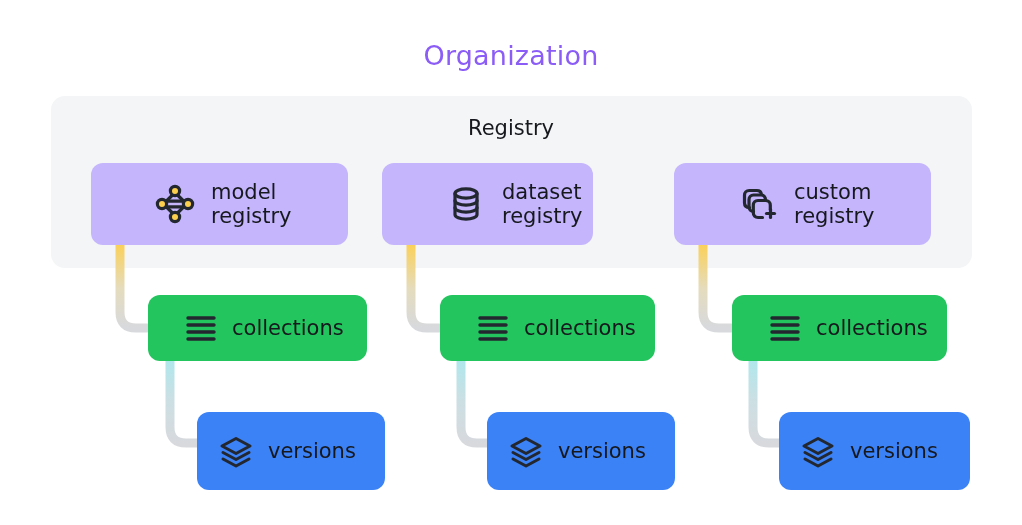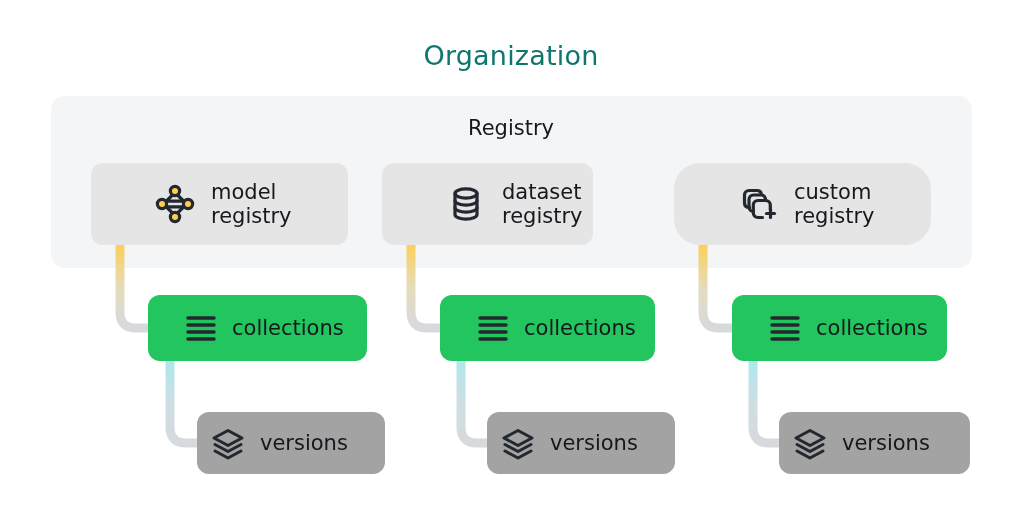--- a/index.html
+++ b/index.html
@@ -22,21 +22,21 @@
   
   .org-title {
     position: absolute;
     left: 0;
     top: 40px;
     width: 1022px;
     text-align: center;
     font-size: 27px;
     font-weight: 400;
     letter-spacing: 0.2px;
-    color: #0f766e;
+    color: #8b5cf6;
   }
   .registry-title {
     position: absolute;
     left: 0;
     top: 116px;
     width: 1022px;
     text-align: center;
     font-size: 21px;
     font-weight: 400;
     color: #16181d;
@@ -64,33 +64,33 @@
 
   
   .card {
     position: absolute;
     display: flex;
     align-items: center;
     border-radius: 12px;
     box-sizing: border-box;
   }
   .card.registry {
-    background: #e5e5e5;
+    background: #c4b5fd;
     height: 82px;
     padding-left: 62px;
   }
   .card.collections {
     background: #22c55e;
     height: 66px;
     padding-left: 36px;
   }
   .card.versions {
-    background: #a3a3a3;
-    height: 62px;
-    padding-left: 13px;
+    background: #3b82f6;
+    height: 78px;
+    padding-left: 21px;
   }
   .card-icon {
     flex: 0 0 auto;
     display: block;
     line-height: 0;
   }
   .card-label {
     margin-left: 14px;
     font-size: 21px;
     line-height: 1.16;
@@ -98,21 +98,21 @@
     white-space: pre-line;
   }
   .card.collections .card-label,
   .card.versions .card-label {
     font-size: 21px;
   }
 
   
   #card-model-registry    { left: 91px;  top: 163px; width: 257px; }
   #card-dataset-registry  { left: 382px; top: 163px; width: 211px; }
-  #card-custom-registry   { left: 674px; top: 163px; width: 257px; border-radius: 26px; }
+  #card-custom-registry   { left: 674px; top: 163px; width: 257px; }
 
   
   #card-collections-1 { left: 148px; top: 295px; width: 219px; }
   #card-collections-2 { left: 440px; top: 295px; width: 215px; }
   #card-collections-3 { left: 732px; top: 295px; width: 215px; }
 
   
   #card-versions-1 { left: 197px; top: 412px; width: 188px; }
   #card-versions-2 { left: 487px; top: 412px; width: 188px; }
   #card-versions-3 { left: 779px; top: 412px; width: 191px; }

